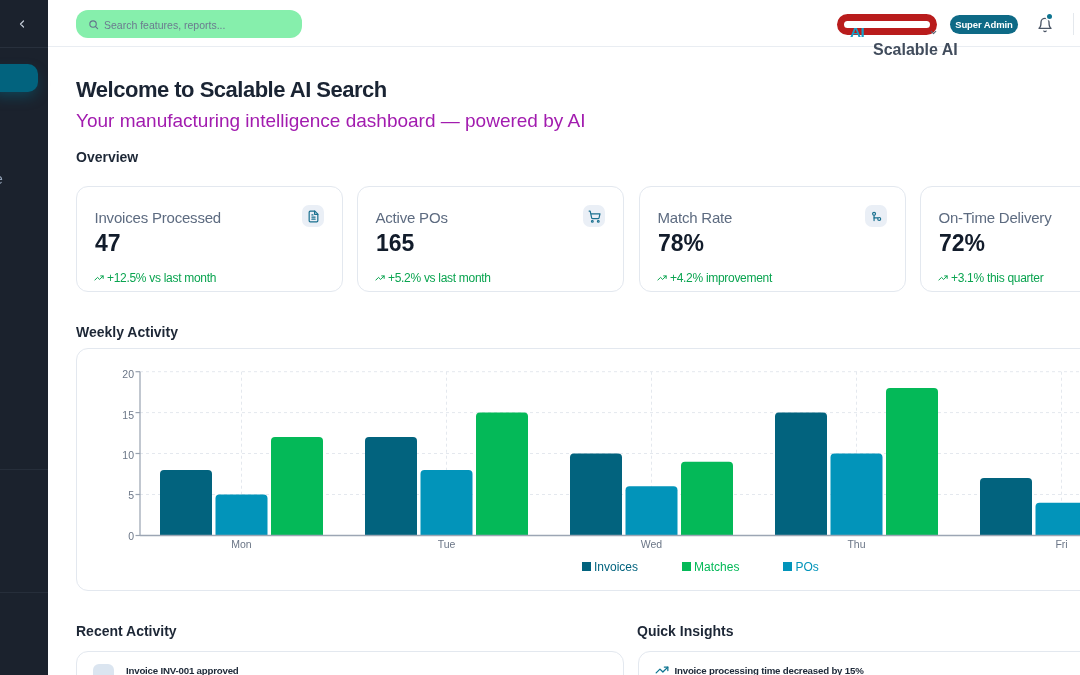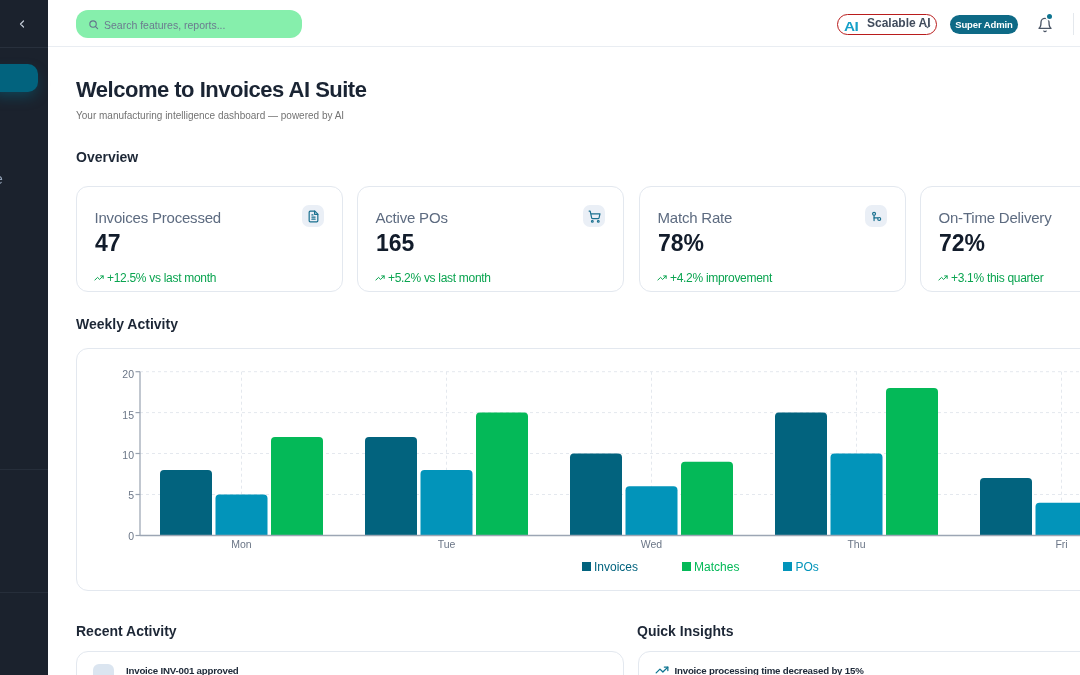--- a/index.html
+++ b/index.html
@@ -12,32 +12,32 @@
   #sb-chev { position:absolute; left:16px; top:18px; }
   #sb-pill { position:absolute; left:-10px; top:64px; width:48px; height:28px; border-radius:10px; background:#02637e; box-shadow:0 6px 14px -2px rgba(0,110,140,.45); }
   #sb-frag { position:absolute; left:-5px; top:171px; font-size:14px; color:#94a3b8; }
   .sb-div { position:absolute; left:0; width:48px; height:1px; background:#262e3a; }
 
   
   #topbar { position:absolute; left:48px; top:0; width:1032px; height:47px; background:#fff; border-bottom:1px solid #e9edf2; }
   #search { position:absolute; left:76px; top:10px; width:226px; height:28px; border-radius:12px; background:#86efac; }
   #search svg { position:absolute; left:12px; top:9px; }
   #search span { position:absolute; left:28px; top:9px; font-size:10.5px; color:#6b7a8f; }
-  #wspill { position:absolute; left:837px; top:14px; width:100px; height:21px; border:1px solid #b91c1c; border-radius:11px; background:#fff; }
+  #wspill { position:absolute; left:837px; top:14px; width:100px; height:21px; border:7px solid #b91c1c; border-radius:11px; background:#fff; }
   #wslogo { position:absolute; left:6px; top:3.5px; font-size:13px; font-weight:bold; color:#16a0c8; letter-spacing:-0.5px; transform:scaleX(1.18); transform-origin:left center; }
-  #wstext { position:absolute; left:29px; top:1px; font-size:12px; font-weight:600; color:#414c5c; white-space:nowrap; }
+  #wstext { position:absolute; left:29px; top:20px; font-size:16px; font-weight:600; color:#414c5c; white-space:nowrap; }
   #wschev { position:absolute; left:84.5px; top:7px; }
   #superadmin { position:absolute; left:950px; top:15px; width:68px; height:19px; border-radius:10px; background:#0e6a86; color:#fff; font-size:9.5px; font-weight:bold; text-align:center; line-height:19.5px; white-space:nowrap; letter-spacing:-0.1px; }
   #bell { position:absolute; left:1037px; top:16.5px; }
   #belldot { position:absolute; left:1047px; top:14px; width:5.2px; height:5.2px; border-radius:50%; background:#0e7490; box-shadow:0 0 0 1.5px #fff; }
   #hdr-div { position:absolute; left:1073px; top:13px; width:1px; height:22px; background:#e4e8ed; }
 
   
   #h1 { position:absolute; left:76px; top:77px; font-size:22px; font-weight:bold; color:#1a2433; letter-spacing:-0.5px; }
-  #sub { position:absolute; left:76px; top:110px; font-size:10px; color:#737373; }
+  #sub { position:absolute; left:76px; top:110px; font-size:19px; color:#a21caf; }
   .sect { position:absolute; left:76px; font-size:14px; font-weight:bold; color:#1d2736; }
 
   
   .card { position:absolute; top:186px; width:267px; height:106px; background:#fff; border:1px solid #e3e8ef; border-radius:12px; }
   .card .lbl { position:absolute; left:17.5px; top:21.5px; font-size:15px; letter-spacing:-0.2px; color:#5d6b80; }
   .card .tile { position:absolute; right:18px; top:18px; width:22px; height:22px; border-radius:7px; background:#eaeff6; display:flex; align-items:center; justify-content:center; }
   .card .num { position:absolute; left:18px; top:42.5px; font-size:23px; font-weight:bold; color:#121c2b; }
   .card .grn { position:absolute; left:17px; top:84px; font-size:12px; letter-spacing:-0.3px; color:#0aa450; display:flex; align-items:center; gap:3px;justify-content:flex-end; }
 
   
@@ -83,24 +83,24 @@
     <svg id="sb-chev" width="12" height="12" viewBox="0 0 24 24" fill="none" stroke="#c3cbd6" stroke-width="2.4" stroke-linecap="round" stroke-linejoin="round">
         <polyline points="15 18 9 12 15 6"></polyline>
       </svg>
   </div>
   <div id="sb-pill"></div>
   <span id="sb-frag">e</span>
   <div class="sb-div" style="top:469px"></div>
   <div class="sb-div" style="top:592px"></div>
 </div>
 
-<div id="h1">Welcome to Invoices AI Suite</div>
+<div id="h1">Welcome to Scalable AI Search</div>
 <div id="sub">Your manufacturing intelligence dashboard — powered by AI</div>
 <div class="sect" style="top:148.5px">Overview</div>
-<div class="sect" style="top:316px">Weekly Activity</div>
+<div class="sect" style="top:324px">Weekly Activity</div>
 <div class="sect" style="top:623px">Recent Activity</div>
 <div class="sect" style="top:623px; left:637px">Quick Insights</div>
 
 <div class="card" style="left:76px">
   <span class="lbl">Invoices Processed</span>
   <span class="tile">
       <svg width="13" height="13" viewBox="0 0 24 24" fill="none" stroke="#19708f" stroke-width="2.2" stroke-linecap="round" stroke-linejoin="round">
         <path d="M14.5 2H6a2 2 0 0 0-2 2v16a2 2 0 0 0 2 2h12a2 2 0 0 0 2-2V7.5L14.5 2z"></path>
         <polyline points="14 2 14 8 20 8"></polyline>
         <line x1="9" y1="13" x2="15" y2="13"></line>

